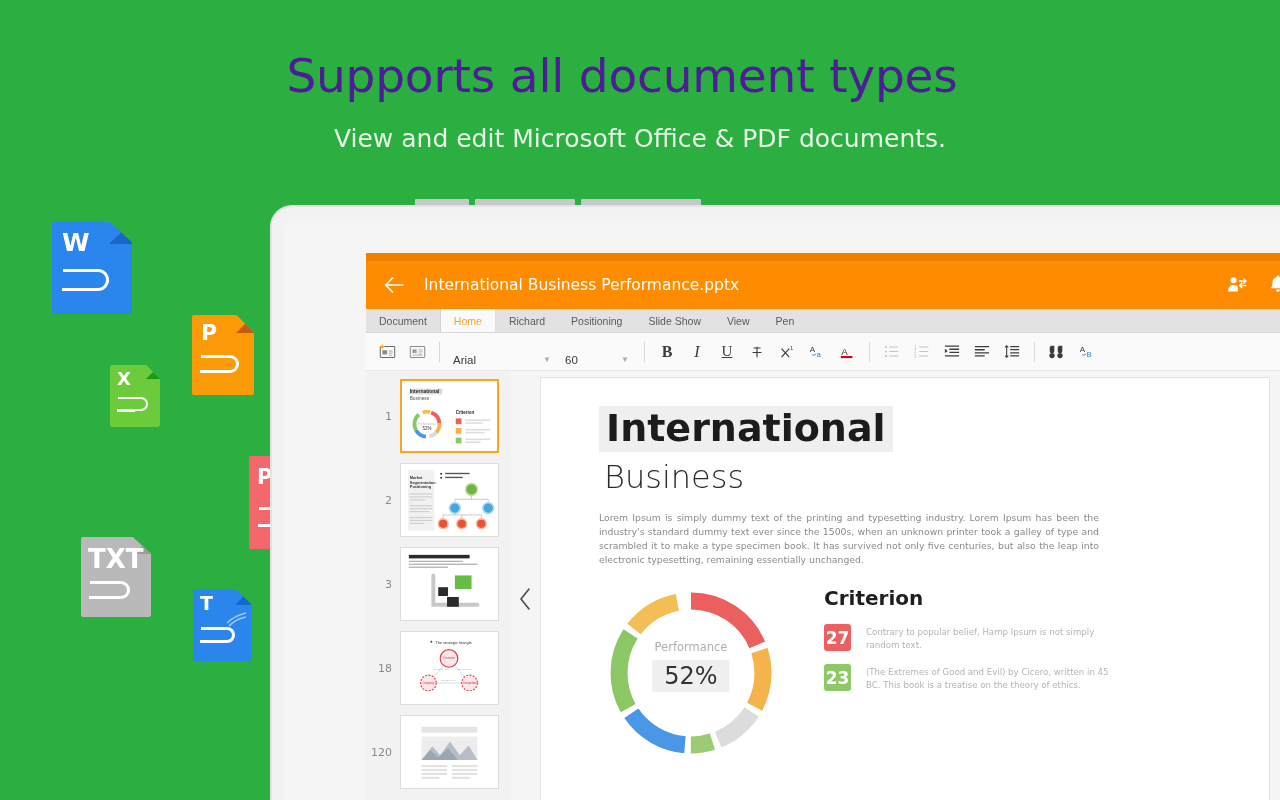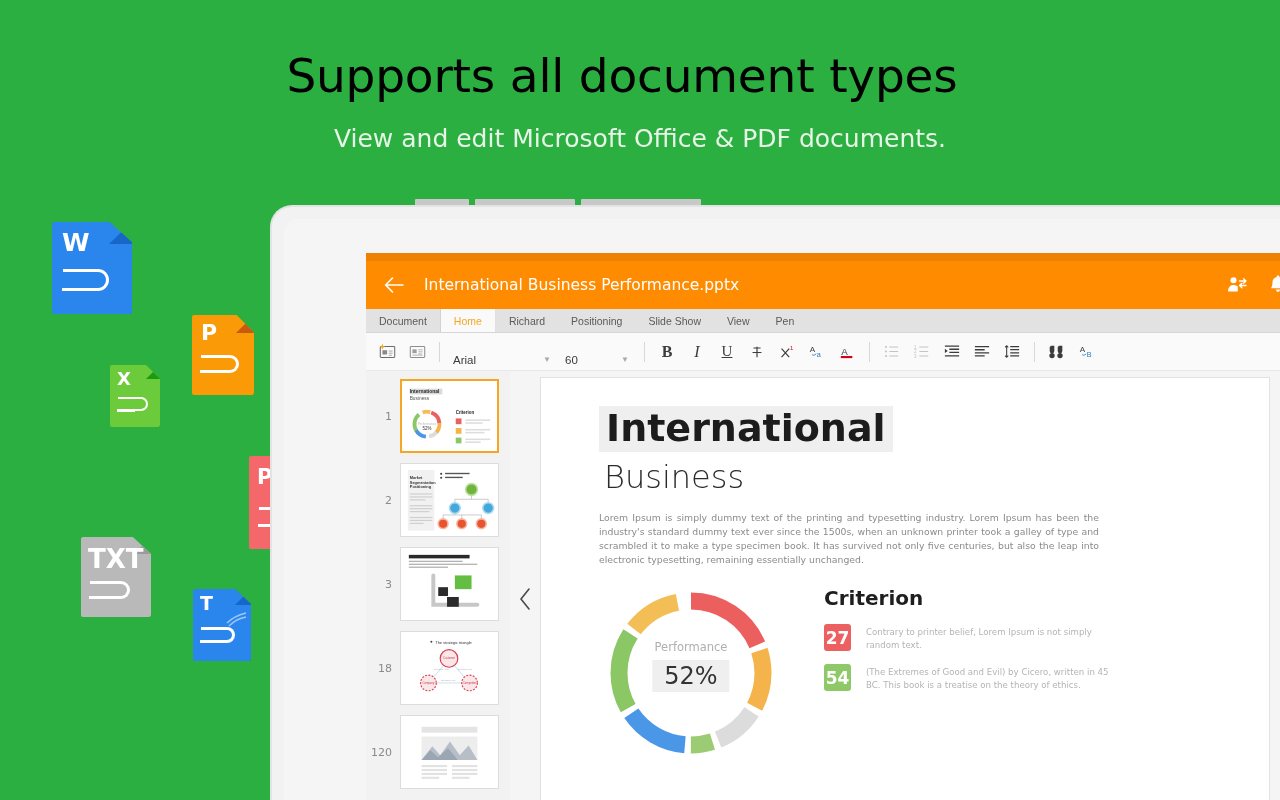--- a/index.html
+++ b/index.html
@@ -7,21 +7,21 @@
   body {
     font-family: "Liberation Sans", sans-serif;
     background: #2BAF41;
     position: relative;
   }
 
   
   .promo-title {
     position: absolute; top: 46px; left: 0; width: 1244px;
     text-align: center;
-    color: #000000;
+    color: #4c1d95;
     font-size: 47px;
     font-weight: 400;
     letter-spacing: -0.2px;
     line-height: 60px;
     font-family: "DejaVu Sans", sans-serif;
   }
   .promo-sub {
     position: absolute; top: 122px; left: 0; width: 1280px;
     text-align: center;
     color: #E7F4E7;
@@ -663,24 +663,24 @@
             </svg>
             <div class="donut-center-lbl">Performance</div>
             <div class="donut-center-val">52%</div>
           </div>
 
           <div class="criterion">
             <h3>Criterion</h3>
 
             <div class="crit-row">
               <div class="crit-badge" style="background:#EC6061">27</div>
-              <div class="crit-text">Contrary to printer belief, Lorem Ipsum is not simply random text.</div>
+              <div class="crit-text">Contrary to popular belief, Hamp Ipsum is not simply random text.</div>
             </div>
             <div class="crit-row">
-              <div class="crit-badge" style="background:#8FC866">54</div>
+              <div class="crit-badge" style="background:#8FC866">23</div>
               <div class="crit-text">(The Extremes of Good and Evil) by Cicero, written in 45 BC. This book is a treatise on the theory of ethics.</div>
             </div>
           </div>
 
         </div>
       </div>
     </div>
 
   </div>
  </div>

